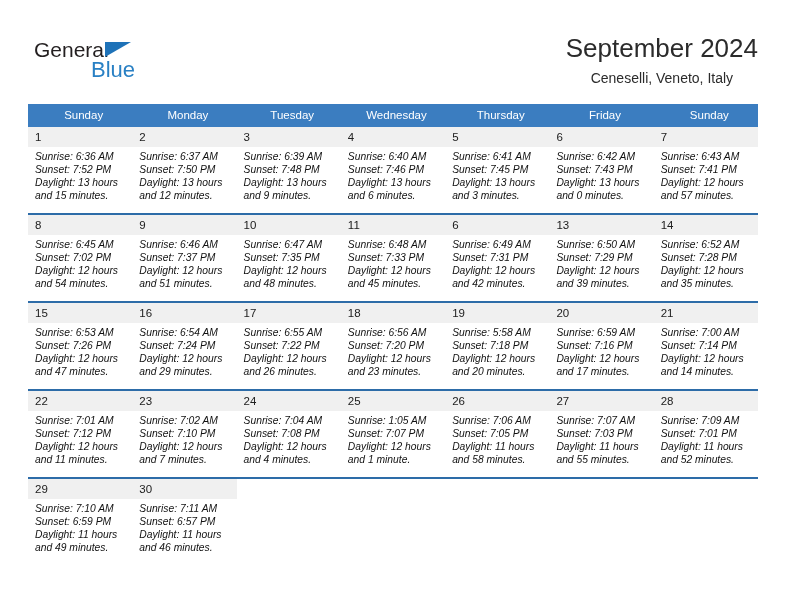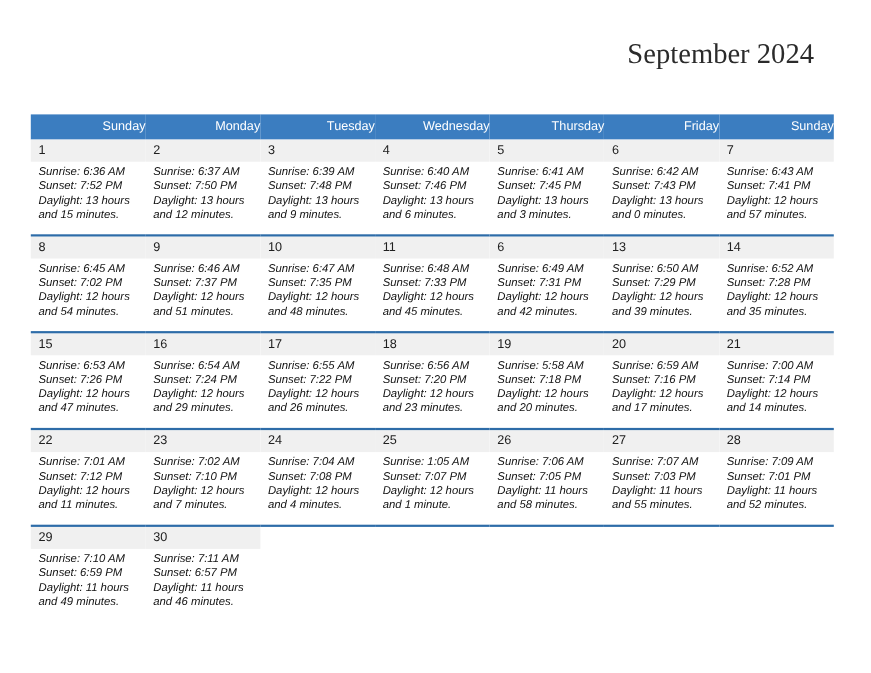--- a/index.html
+++ b/index.html
@@ -61,24 +61,23 @@
     left: 57px;
     top: 20px;
     font-size: 22px;
     line-height: 24px;
     color: #2980c4;
     font-family: "Liberation Sans", sans-serif;
   }
 
   .title-block {
     position: absolute;
-    right: 52px;
+    right: 34px;
     top: 33px;
     text-align: center;
-    font-family: Liberation Serif, serif;
   }
   .month-title {
     font-size: 26px;
     line-height: 31px;
     color: #2b2b2b;
     font-weight: normal;
     white-space: nowrap;
   }
   .location {
     margin-top: 6px;
@@ -97,21 +96,21 @@
     border-collapse: collapse;
     table-layout: fixed;
   }
   .calendar col { width: 104.28px; }
 
   .calendar thead th {
     background: #3b7dc0;
     color: #ffffff;
     font-size: 11.5px;
     font-weight: normal;
-    text-align: right;
+    text-align: center;
     padding: 5px 0 5px 7px;
     height: 12px;
     line-height: 13px;
     border: none;
   }
 
   .week-row td {
     vertical-align: top;
     padding: 0;
     border: none;
@@ -148,23 +147,29 @@
   }
   .details div { white-space: nowrap; }
 </style>
 </head>
 <body>
 
 <div class="page">
 
   <div class="header">
 
+    <div class="brand">
+      <span class="brand-general">General</span>
+      <span class="brand-triangle"></span>
+      <span class="brand-blue">Blue</span>
+    </div>
 
     <div class="title-block">
       <div class="month-title">September 2024</div>
+      <div class="location">Ceneselli, Veneto, Italy</div>
     </div>
 
   </div>
 
   <table class="calendar">
     <colgroup>
       <col>
         <col>
         <col>
         <col>

